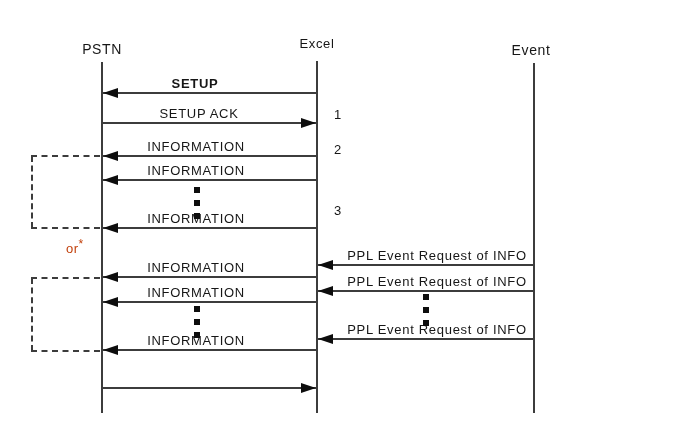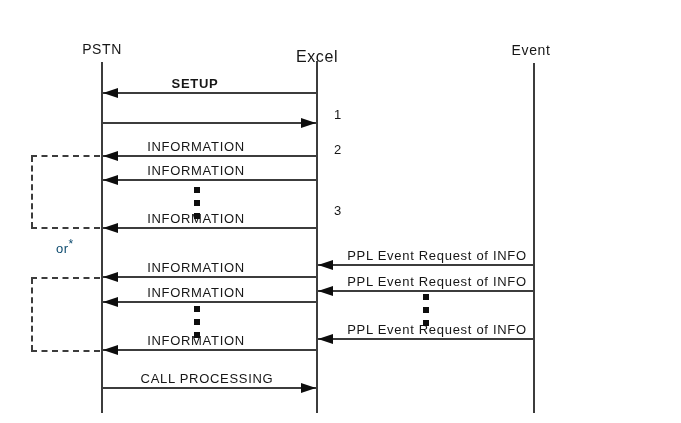--- a/index.html
+++ b/index.html
@@ -59,42 +59,44 @@
     gap: 7px;
     transform: translateX(-50%);
   }
   .dot {
     width: 6px;
     height: 6px;
   }
   .or {
     position: absolute;
     font-size: 13px;
-    color: #0c4a6e;
+    color: #c2410c;
     letter-spacing: 0.5px;
+    margin-left: 10px;
   }
   .or sup {
     font-size: 12px;
   }
 </style>
 </head>
 <body>
 
 <div id="diagram" style="width: 591px; height: 423px; background: rgb(255, 255, 255); border-radius: 13px;">
     <div class="lifeline-label" style="left: 102px; top: 41px; font-size: 14px;">PSTN</div>
     <div class="lifeline" style="left: 101px; top: 62px; height: 351px; background: rgb(60, 60, 60);"></div>
-    <div class="lifeline-label" style="left: 317px; top: 48px; font-size: 16px;">Excel</div>
+    <div class="lifeline-label" style="left: 317px; top: 36px; font-size: 13px;">Excel</div>
     <div class="lifeline" style="left: 316px; top: 61px; height: 352px; background: rgb(60, 60, 60);"></div>
     <div class="lifeline-label" style="left: 531px; top: 42px; font-size: 14px;">Event</div>
     <div class="lifeline" style="left: 533px; top: 63px; height: 350px; background: rgb(60, 60, 60);"></div>
     <div class="msg-line" style="left: 102px; top: 92px; width: 215px; background: rgb(60, 60, 60);"></div>
     <div class="arrow" style="top: 88px; left: 103px; border-right: 15px solid rgb(13, 13, 13);"></div>
     <div class="msg-label" style="left: 195px; top: 92px; font-weight: bold;">SETUP</div>
     <div class="msg-line" style="left: 102px; top: 122px; width: 215px; background: rgb(60, 60, 60);"></div>
     <div class="arrow" style="top: 118px; left: 301px; border-left: 15px solid rgb(13, 13, 13);"></div>
+    <div class="msg-label" style="left: 199px; top: 122px;">SETUP ACK</div>
     <div class="msg-line" style="left: 102px; top: 155px; width: 215px; background: rgb(60, 60, 60);"></div>
     <div class="arrow" style="top: 151px; left: 103px; border-right: 15px solid rgb(13, 13, 13);"></div>
     <div class="msg-label" style="left: 196px; top: 155px;">INFORMATION</div>
     <div class="msg-line" style="left: 102px; top: 179px; width: 215px; background: rgb(60, 60, 60);"></div>
     <div class="arrow" style="top: 175px; left: 103px; border-right: 15px solid rgb(13, 13, 13);"></div>
     <div class="msg-label" style="left: 196px; top: 179px;">INFORMATION</div>
     <div class="msg-line" style="left: 102px; top: 227px; width: 215px; background: rgb(60, 60, 60);"></div>
     <div class="arrow" style="top: 223px; left: 103px; border-right: 15px solid rgb(13, 13, 13);"></div>
     <div class="msg-label" style="left: 196px; top: 227px;">INFORMATION</div>
     <div class="msg-line" style="left: 317px; top: 264px; width: 217px; background: rgb(60, 60, 60);"></div>
@@ -110,21 +112,20 @@
     <div class="arrow" style="top: 297px; left: 103px; border-right: 15px solid rgb(13, 13, 13);"></div>
     <div class="msg-label" style="left: 196px; top: 301px;">INFORMATION</div>
     <div class="msg-line" style="left: 317px; top: 338px; width: 217px; background: rgb(60, 60, 60);"></div>
     <div class="arrow" style="top: 334px; left: 318px; border-right: 15px solid rgb(13, 13, 13);"></div>
     <div class="msg-label" style="left: 437px; top: 338px;">PPL Event Request of INFO</div>
     <div class="msg-line" style="left: 102px; top: 349px; width: 215px; background: rgb(60, 60, 60);"></div>
     <div class="arrow" style="top: 345px; left: 103px; border-right: 15px solid rgb(13, 13, 13);"></div>
     <div class="msg-label" style="left: 196px; top: 349px;">INFORMATION</div>
     <div class="msg-line" style="left: 102px; top: 387px; width: 215px; background: rgb(60, 60, 60);"></div>
     <div class="arrow" style="top: 383px; left: 301px; border-left: 15px solid rgb(13, 13, 13);"></div>
-    <div class="msg-label" style="left: 207px; top: 387px;">CALL PROCESSING</div>
     <div class="seq-num" style="left: 334px; top: 107px;">1</div>
     <div class="seq-num" style="left: 334px; top: 142px;">2</div>
     <div class="seq-num" style="left: 334px; top: 203px;">3</div>
     <div class="br" style="left: 31px; top: 156px; height: 72px; width: 0px; border-left: 2px dashed rgb(60, 60, 60);"></div>
     <div class="br" style="left: 31px; top: 155px; width: 69px; height: 0px; border-top: 2px dashed rgb(60, 60, 60);"></div>
     <div class="br" style="left: 31px; top: 227px; width: 69px; height: 0px; border-top: 2px dashed rgb(60, 60, 60);"></div>
     <div class="br" style="left: 31px; top: 278px; height: 73px; width: 0px; border-left: 2px dashed rgb(60, 60, 60);"></div>
     <div class="br" style="left: 31px; top: 277px; width: 69px; height: 0px; border-top: 2px dashed rgb(60, 60, 60);"></div>
     <div class="br" style="left: 31px; top: 350px; width: 69px; height: 0px; border-top: 2px dashed rgb(60, 60, 60);"></div>
     <div class="ellipsis" style="left: 197px; top: 187px;">

